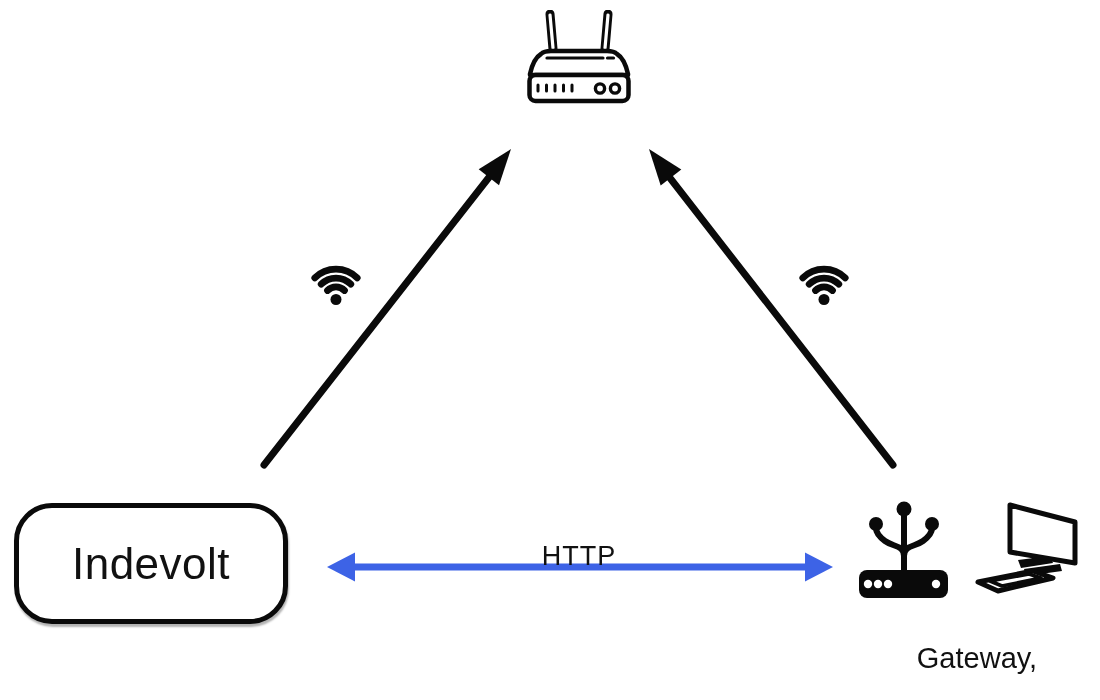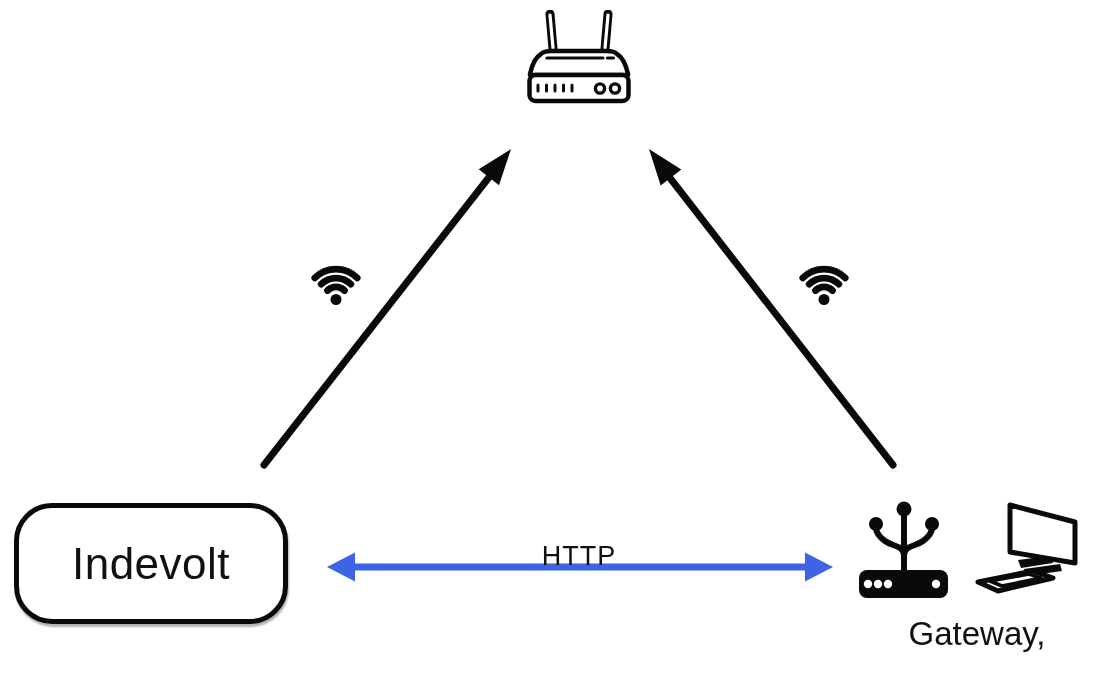--- a/index.html
+++ b/index.html
@@ -18,22 +18,22 @@
     box-sizing:border-box;
     display:flex;align-items:center;justify-content:center;
     box-shadow:1px 3px 2px rgba(0,0,0,0.30);
   }
   .node-box .label{font-size:44px;color:#111111;letter-spacing:0.5px;}
   .http-label{
     position:absolute;left:479px;top:505px;width:200px;
     text-align:center;font-size:27px;color:#111111;letter-spacing:1px;margin-top:36px;
   }
   .caption{
-    position:absolute;left:858px;top:615px;width:238px;
-    text-align:center;font-size:33px;line-height:37px;color:#111111;
+    position:absolute;left:858px;top:640px;width:238px;
+    text-align:center;font-size:29px;line-height:37px;color:#111111;
   }
 </style>
 </head>
 <body>
 
 <div class="canvas">
 
   <svg class="layer" width="1100" height="700" viewBox="0 0 1100 700">
 
     <g>

